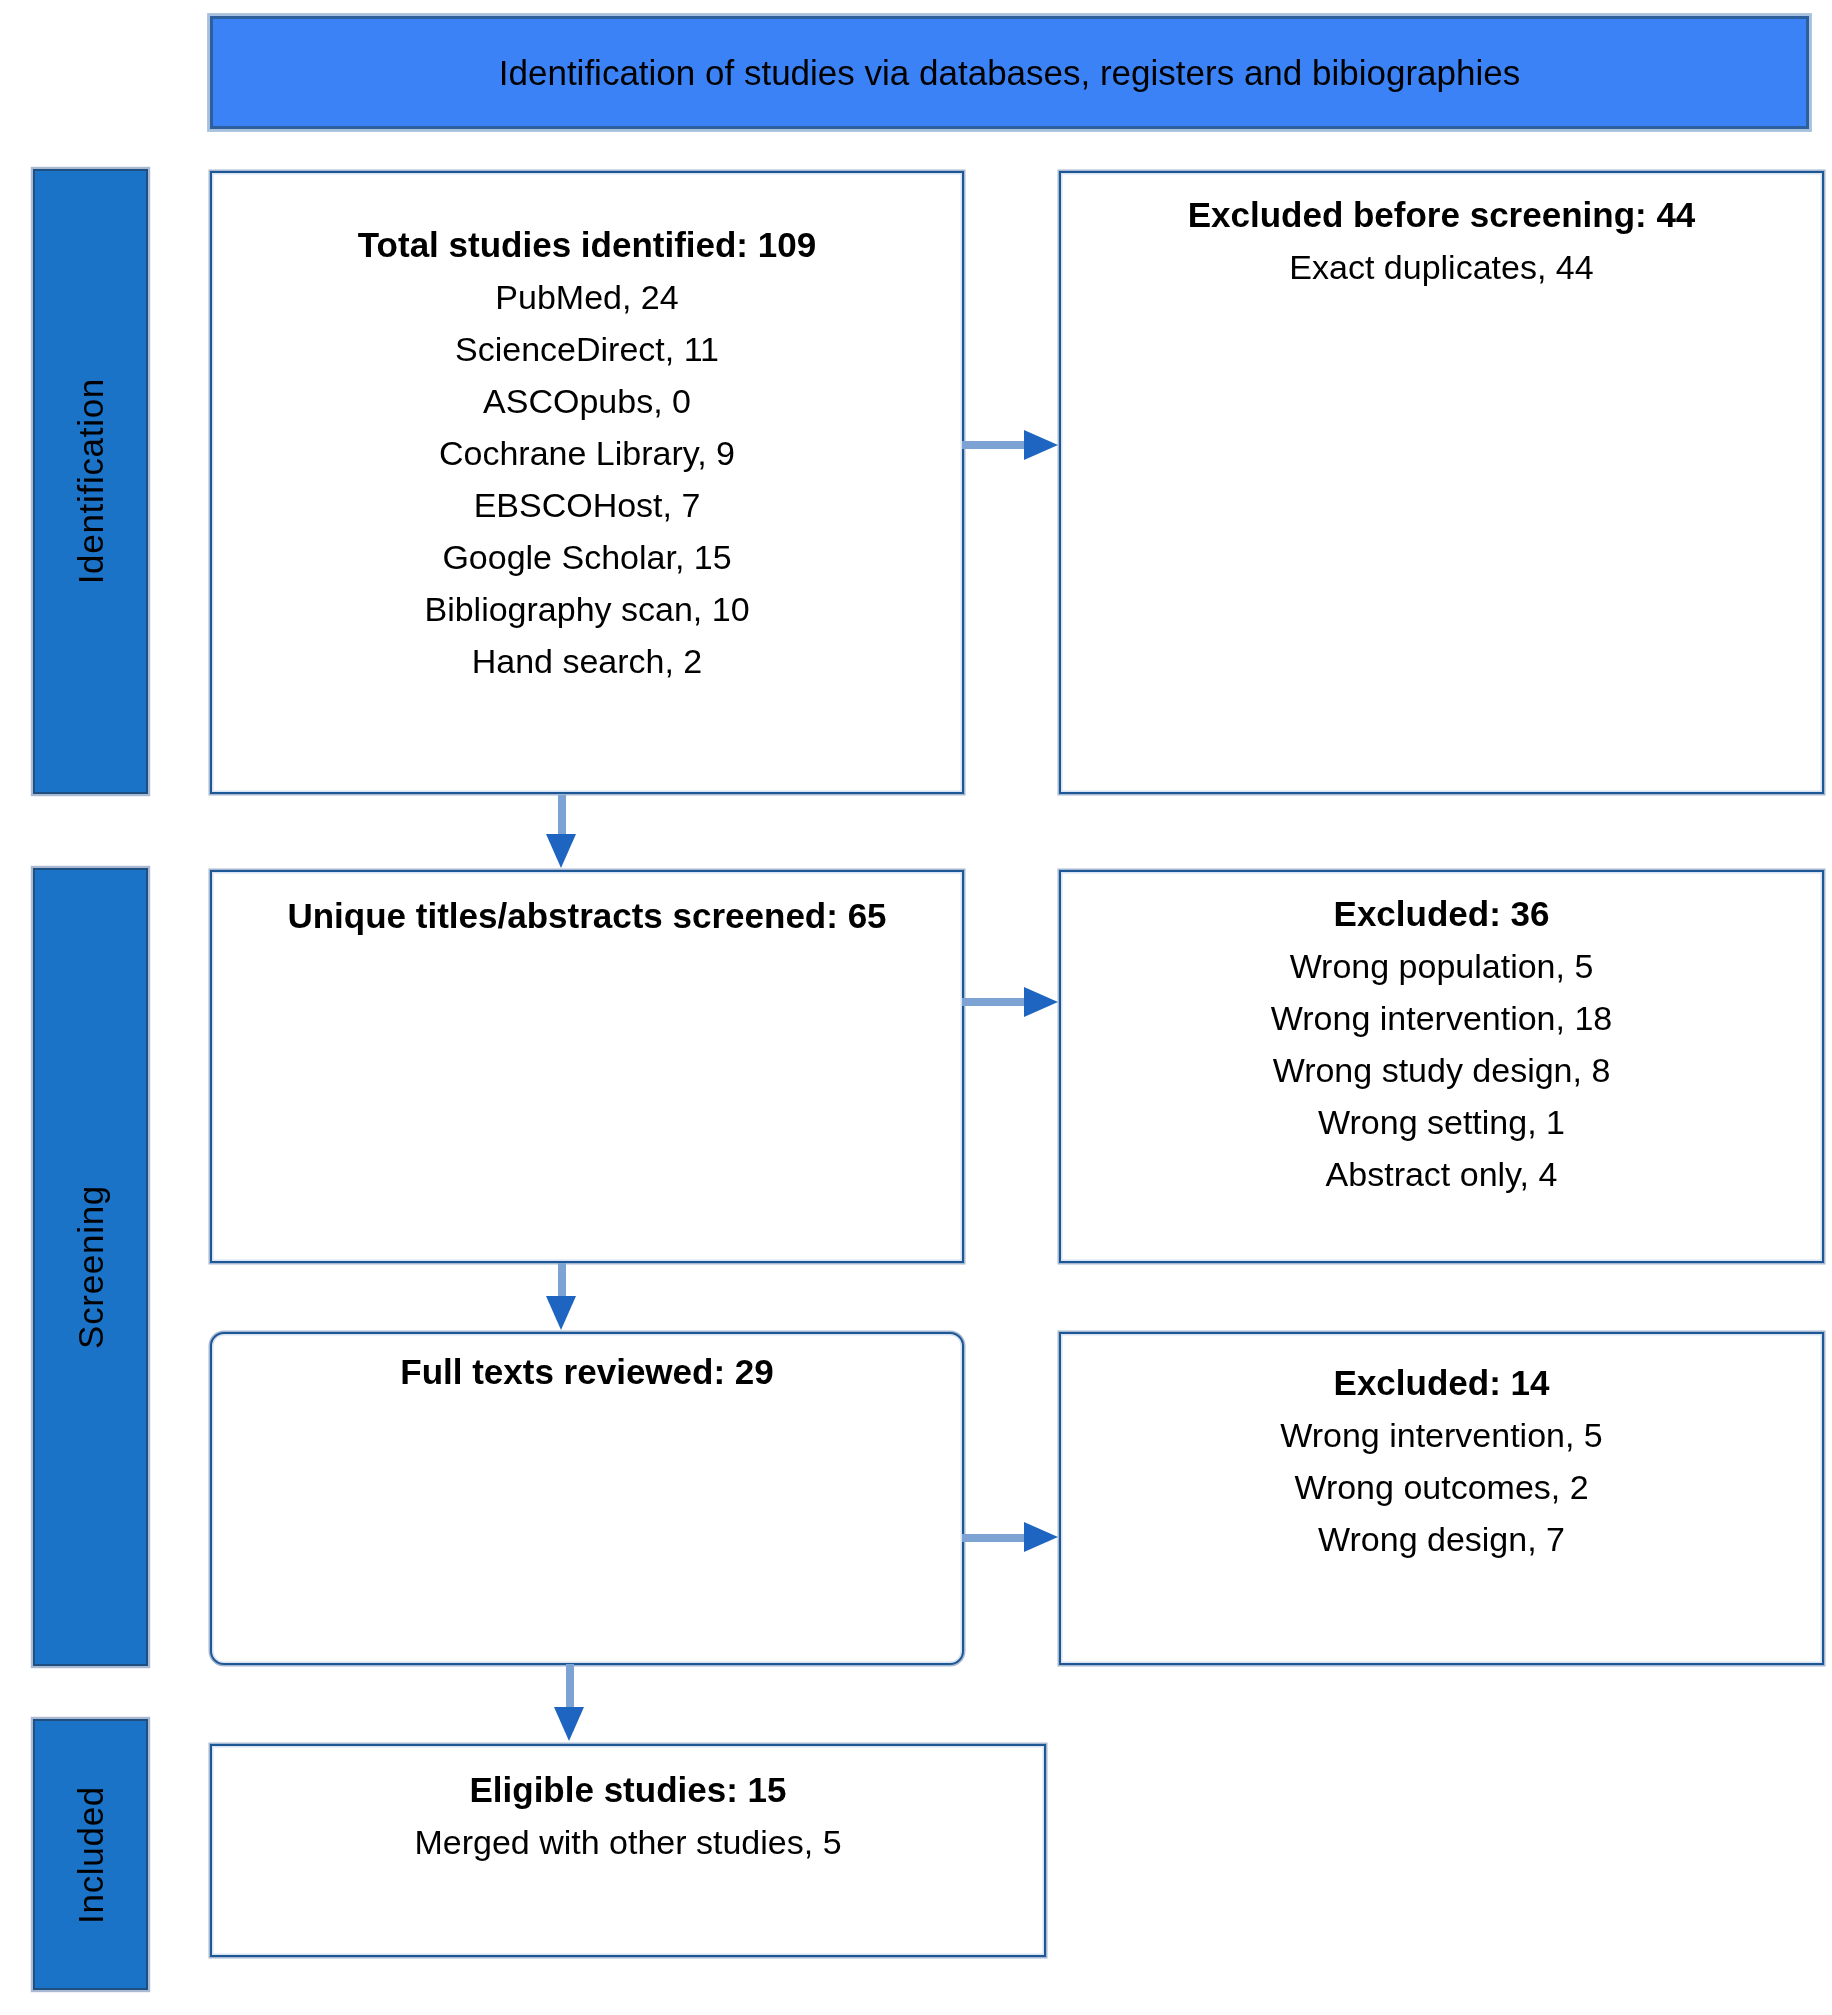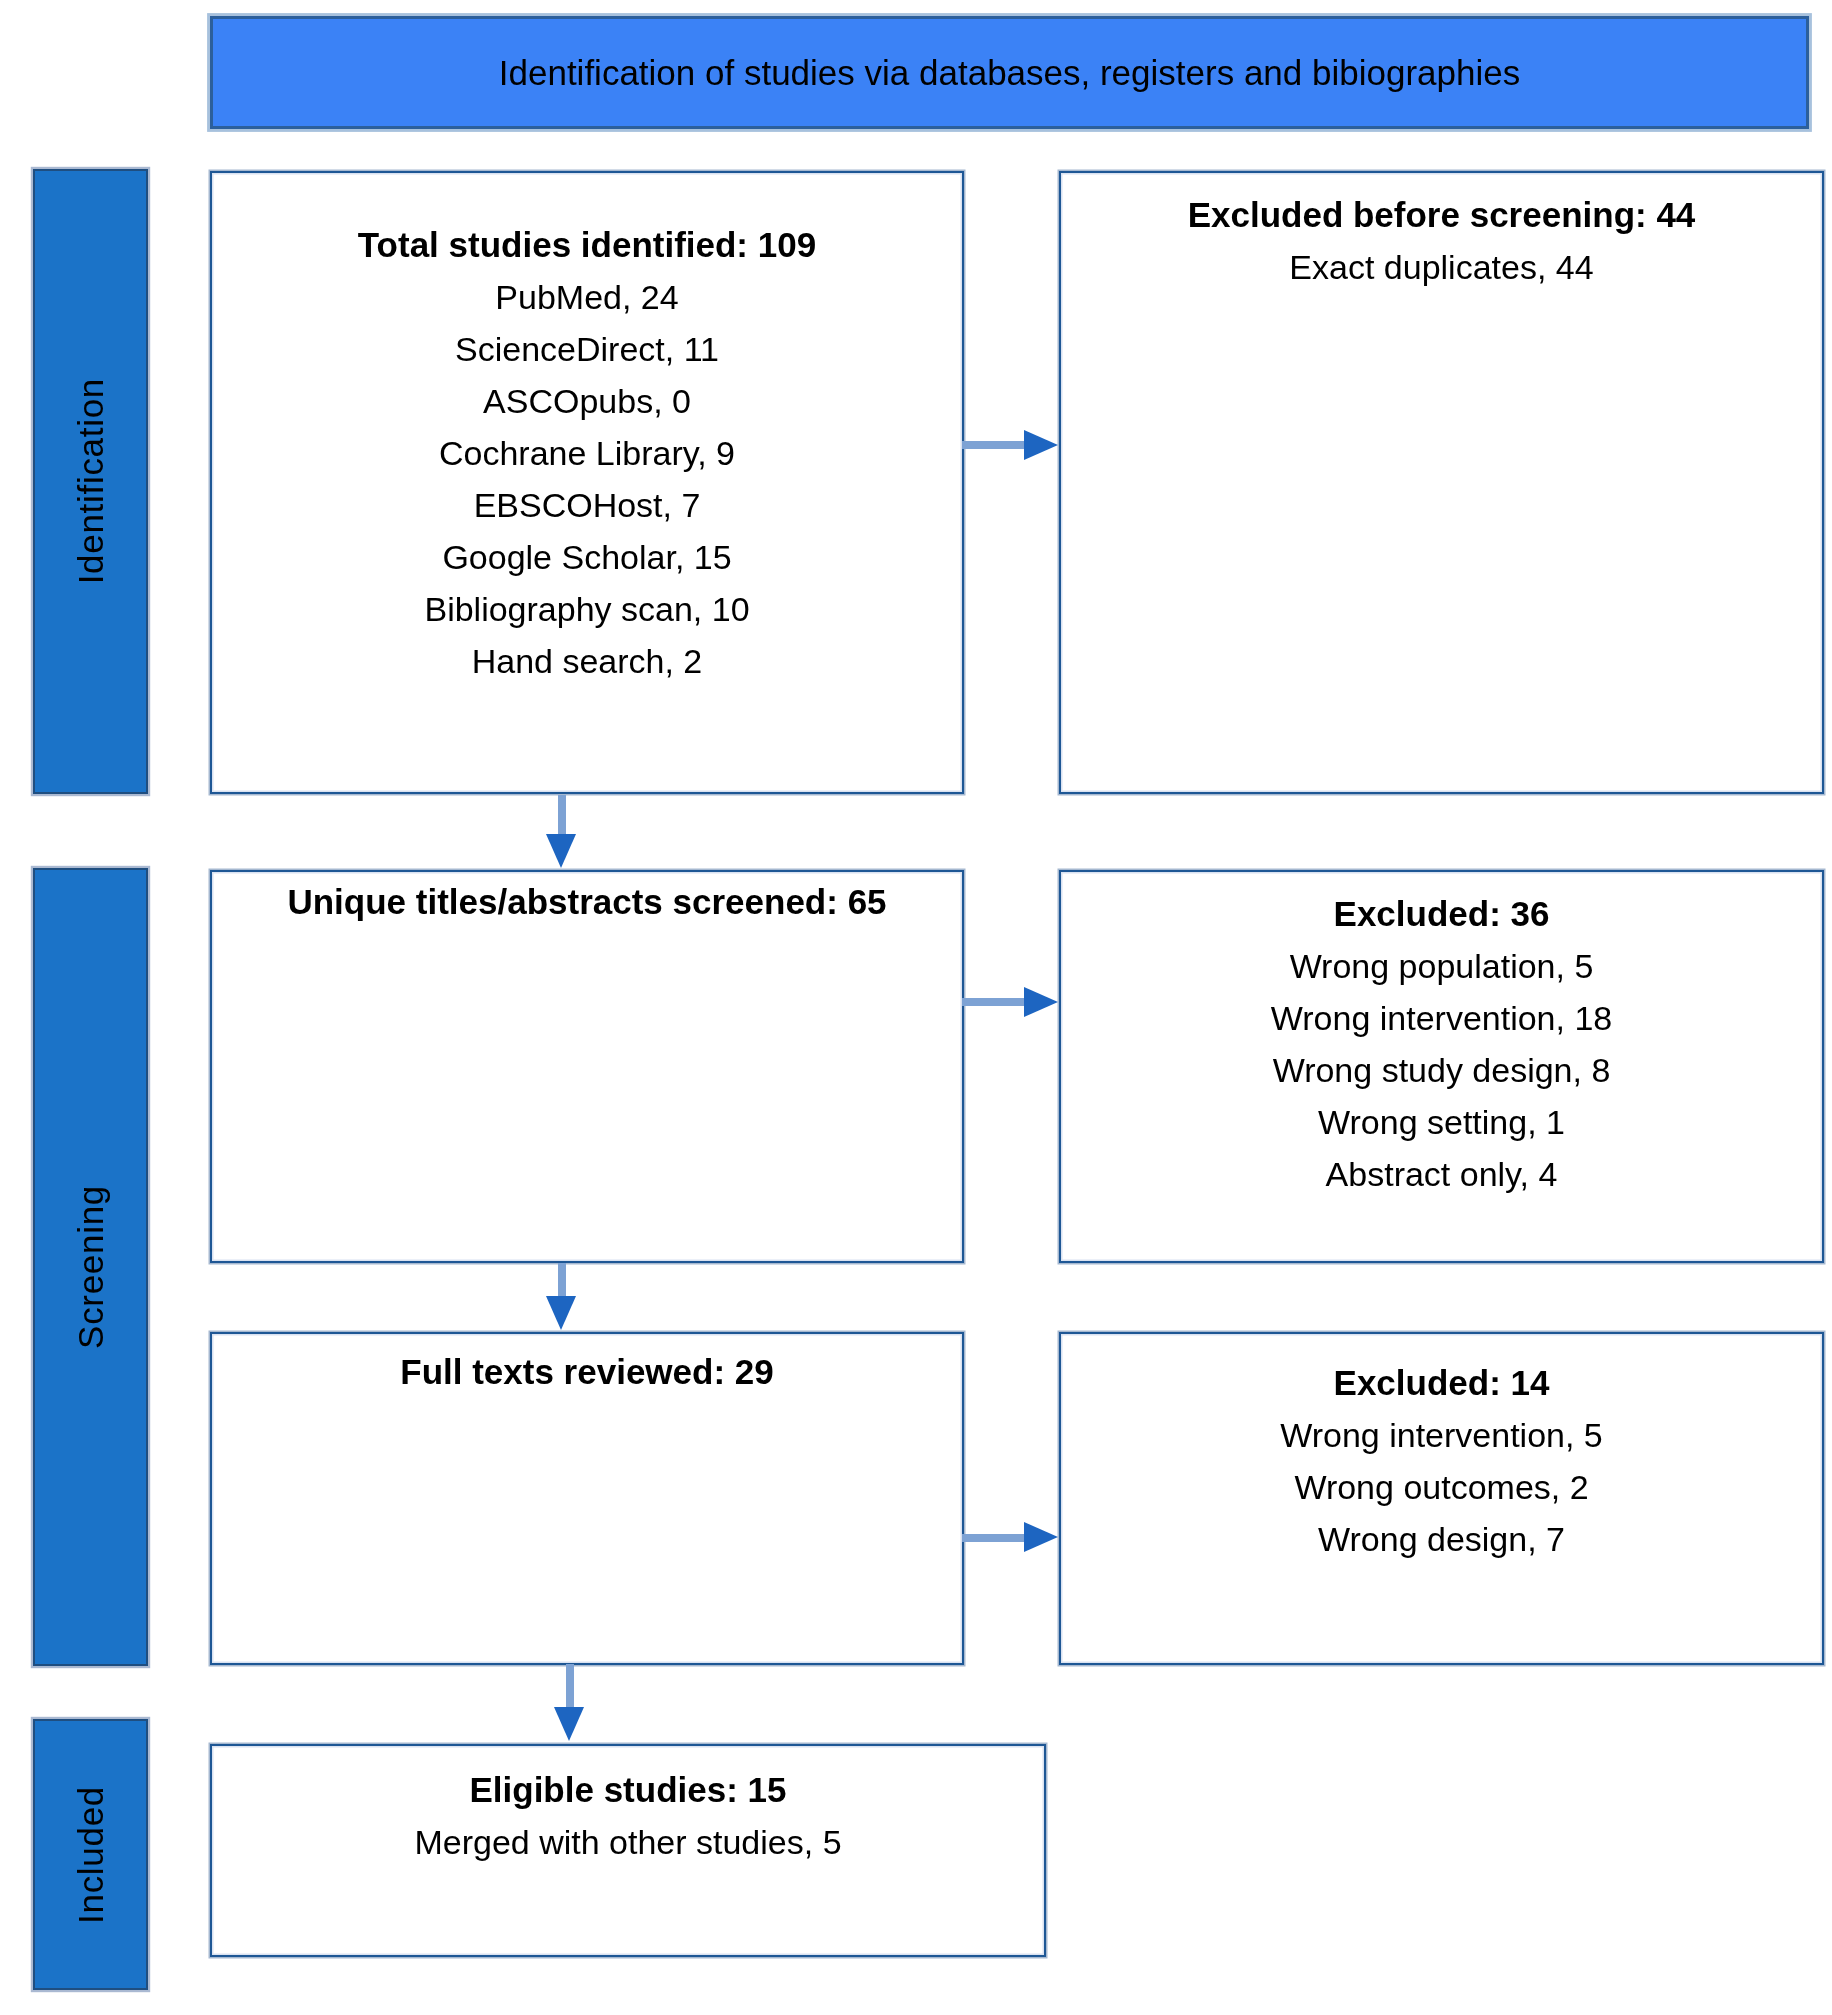--- a/index.html
+++ b/index.html
@@ -53,23 +53,23 @@
     border: 2.2px solid #1E5795;
     box-shadow: 0 0 0 1.5px #A5B8D0, inset 0 0 0 1.5px #D9E2F1;
     box-sizing: border-box;
     text-align: center;
   }
   .box .title { font-weight: bold; font-size: 35px; line-height: 52px; }
   .box .line  { font-size: 34px; line-height: 52px; }
 
   #box-identified         { left: 210px;  top: 171px;  width: 754px; height: 623px; padding-top: 46px; }
   #box-excluded-before    { left: 1059px; top: 171px;  width: 765px; height: 623px; padding-top: 16px; }
-  #box-screened           { left: 210px;  top: 870px; width: 754px; height: 393px; padding-top: 4px; }
+  #box-screened           { left: 210px;  top: 870px; width: 754px; height: 393px; padding-top: 18px; }
   #box-excluded-screening { left: 1059px; top: 870px; width: 765px; height: 393px; padding-top: 16px; text-align: center; }
-  #box-fulltext           { left: 210px;  top: 1332px; width: 754px; height: 333px; padding-top: 11.8px; }
+  #box-fulltext           { left: 210px;  top: 1332px; width: 754px; height: 333px; padding-top: 11.8px; border-radius: 14px; }
   #box-excluded-fulltext  { left: 1059px; top: 1332px; width: 765px; height: 333px; padding-top: 23px; }
   #box-eligible           { left: 210px;  top: 1744px; width: 836px; height: 213px; padding-top: 17.7px; }
 
   
   .shaft { position: absolute; background: #7DA2D4; }
   .head  { position: absolute; width: 0; height: 0; }
   .head.right { border-top: 15.4px solid transparent; border-bottom: 15.4px solid transparent; border-left: 34px solid #1D65C1; }
   .head.down  { border-left: 15.4px solid transparent; border-right: 15.4px solid transparent; border-top: 34px solid #1D65C1; }
 
   #h-arrow-1-shaft { left: 962px; top: 441px;  width: 65px; height: 8px; }

